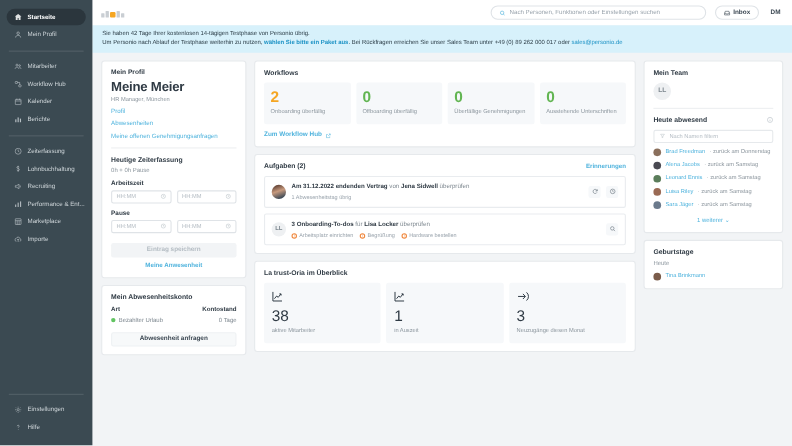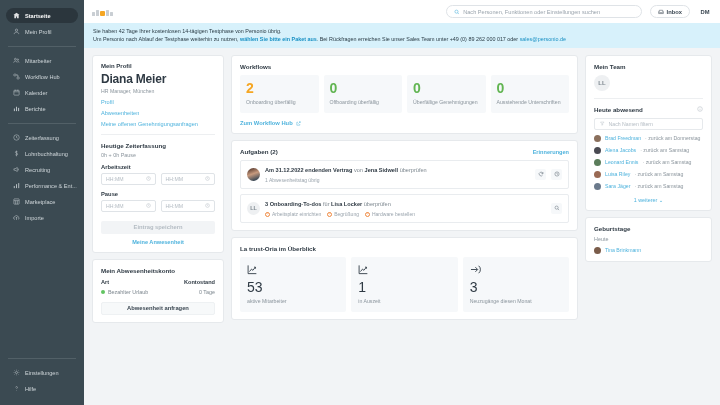--- a/index.html
+++ b/index.html
@@ -369,21 +369,21 @@
         <span>Um Personio nach Ablauf der Testphase weiterhin zu nutzen, </span><a class="bold">wählen Sie bitte ein Paket aus</a><span>. Bei Rückfragen erreichen Sie unser Sales Team unter +49 (0) 89 262 000 017 oder </span><a>sales@personio.de</a>
       </div>
     </div>
 
     <div class="content">
 
       <div class="col-left">
 
         <section class="card">
           <div class="eyebrow">Mein Profil</div>
-          <div class="profile-name">Diana Meier</div>
+          <div class="profile-name">Meine Meier</div>
           <div class="profile-role">HR Manager, München</div>
           <a class="link">Profil</a>
           <a class="link">Abwesenheiten</a>
           <a class="link">Meine offenen Genehmigungsanfragen</a>
 
           <div class="hr"></div>
 
           <div class="sub-head">Heutige Zeiterfassung</div>
           <div class="muted">0h + 0h Pause</div>
 
@@ -531,21 +531,21 @@
 
         <section class="card">
           <div class="card-title">La trust-Oria im Überblick</div>
           <div class="tiles">
             <div class="stat">
               <span class="stat-ico"><svg viewBox="0 0 16 16" fill="none" stroke="currentColor" stroke-width="1.3">
                     <path d="M1.6 2v12h12"></path>
                     <path d="M3.6 11 6.6 7.4l2 1.8 3.4-4.4"></path>
                     <path d="M10.2 4.6h2.2v2.2"></path>
                   </svg></span>
-              <div class="stat-num">53</div>
+              <div class="stat-num">38</div>
               <div class="stat-lbl">aktive Mitarbeiter</div>
             </div>
             <div class="stat">
               <span class="stat-ico"><svg viewBox="0 0 16 16" fill="none" stroke="currentColor" stroke-width="1.3">
                     <path d="M1.6 2v12h12"></path>
                     <path d="M3.6 11 6.6 7.4l2 1.8 3.4-4.4"></path>
                     <path d="M10.2 4.6h2.2v2.2"></path>
                   </svg></span>
               <div class="stat-num">1</div>
               <div class="stat-lbl">in Auszeit</div>

